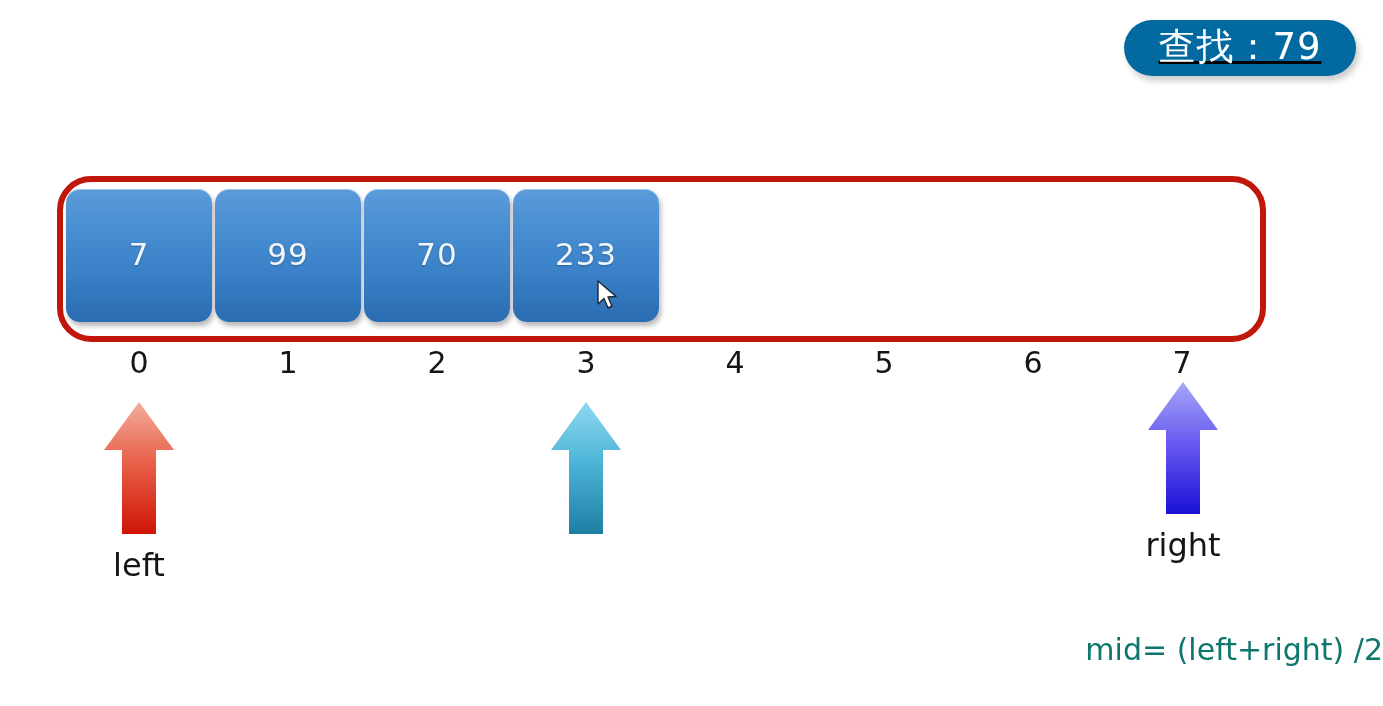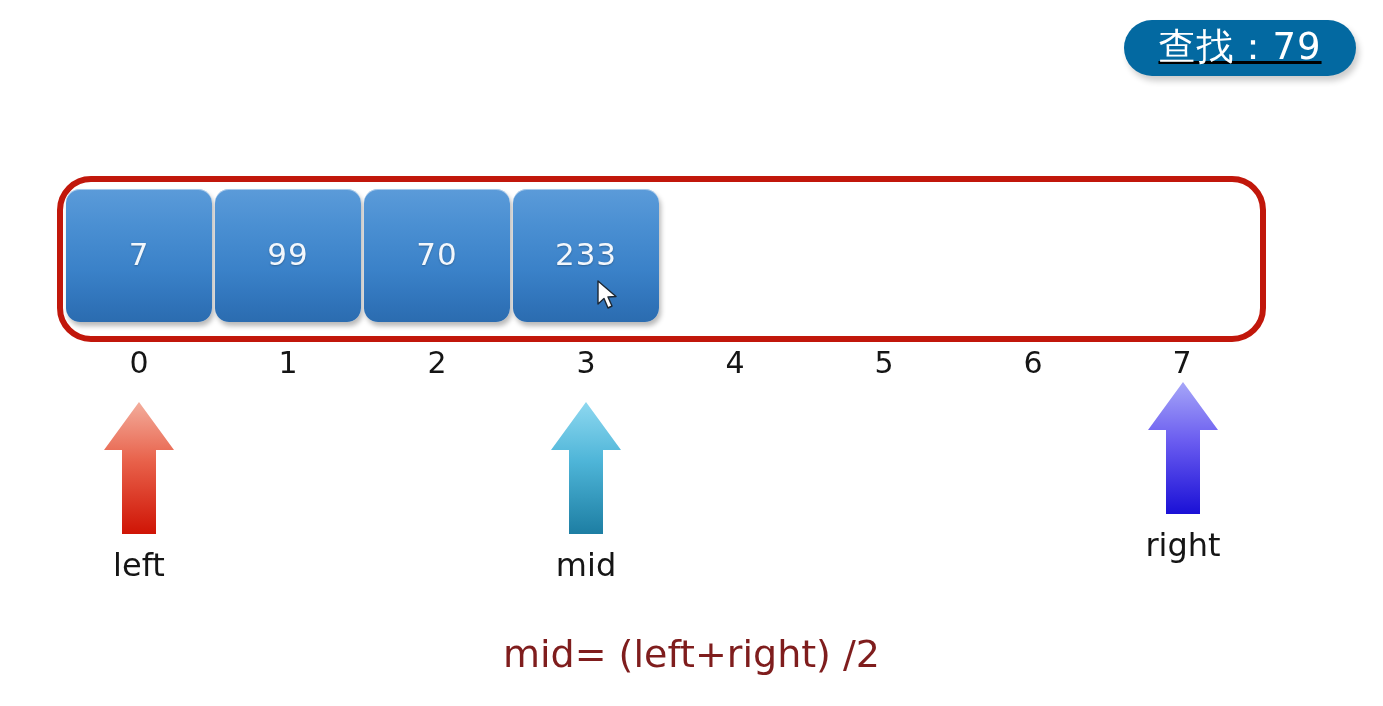--- a/index.html
+++ b/index.html
@@ -128,23 +128,23 @@
   #pointer-left  { left: 66px;   top: 398px; }
   #pointer-mid   { left: 513px;  top: 398px; }
   #pointer-right { left: 1110px; top: 378px; }
 
   
   #formula {
     position: absolute;
     left: 0;
     top: 632px;
     width: 1383px;
-    text-align: center;
-    font-size: 38px;
-    color: #7f1d1d;
+    text-align: right;
+    font-size: 30px;
+    color: #0f766e;
     white-space: pre;
     font-family: "DejaVu Sans", "Liberation Sans", sans-serif;
   }
 
   
   #mouse-cursor {
     position: absolute;
     left: 597px;
     top: 280px;
     width: 22px;
@@ -205,21 +205,20 @@
   <svg class="pointer-arrow" width="80" height="140" viewBox="0 0 80 140">
     <defs>
       <linearGradient id="grad-mid" x1="0" y1="0" x2="0" y2="1">
         <stop offset="0%" stop-color="#8ed8f0"></stop>
         <stop offset="45%" stop-color="#4eb5d8"></stop>
         <stop offset="100%" stop-color="#1d7ea3"></stop>
       </linearGradient>
     </defs>
     <polygon points="40,4 75,52 57,52 57,136 23,136 23,52 5,52" fill="url(#grad-mid)"></polygon>
   </svg>
-  <span class="pointer-label">mid</span>
 </div>
 
 <div class="pointer-group" id="pointer-right">
   <svg class="pointer-arrow" width="80" height="140" viewBox="0 0 80 140">
     <defs>
       <linearGradient id="grad-right" x1="0" y1="0" x2="0" y2="1">
         <stop offset="0%" stop-color="#a6a6f8"></stop>
         <stop offset="45%" stop-color="#6a5cf0"></stop>
         <stop offset="100%" stop-color="#1a10d6"></stop>
       </linearGradient>

